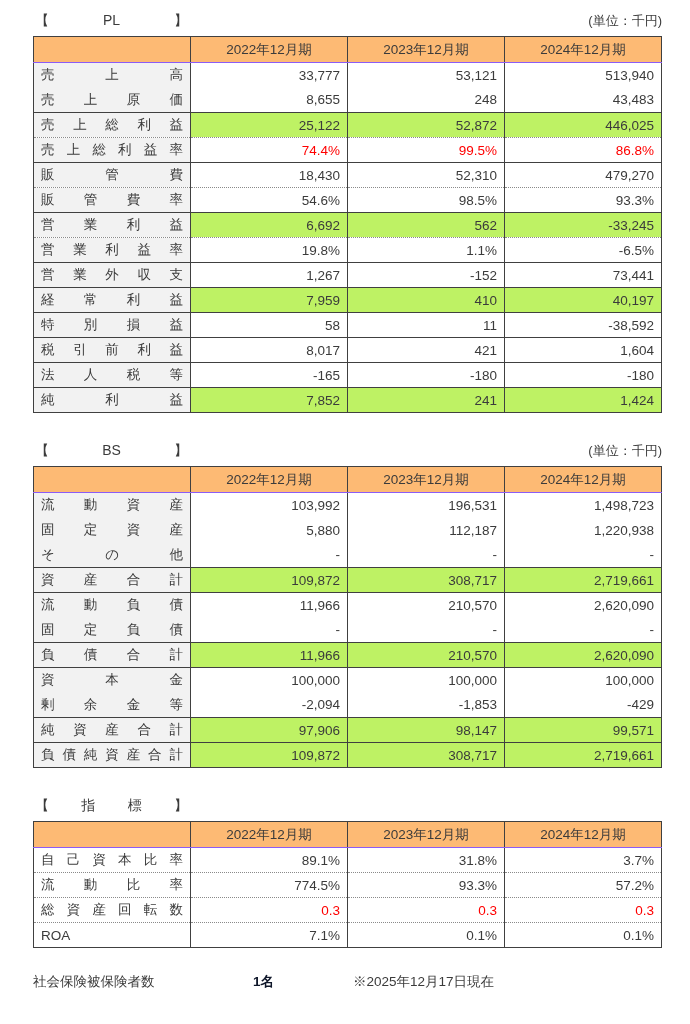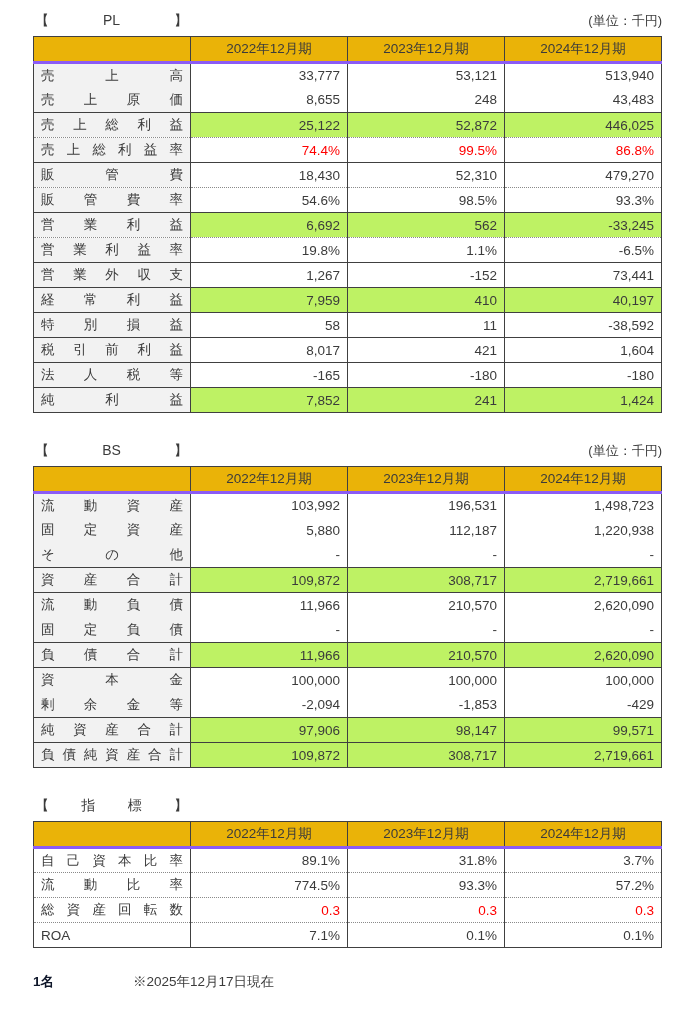--- a/index.html
+++ b/index.html
@@ -42,22 +42,22 @@
   th, td {
     border-left: 1px solid #404040;
     height: 25px;
     padding: 0;
     font-weight: normal;
     font-size: 13.5px;
     overflow: hidden;
     white-space: nowrap;
   }
   thead th {
-    background: #eab308;
-    border-bottom: 3px solid #8b5cf6;
+    background: #fdba74;
+    border-bottom: 1px solid #8b5cf6;
     height: 26px;
     text-align: center;
   }
   td.val { text-align: right; padding-right: 7px; }
   td.label { padding: 0 7px; }
   td.label .spread { display: flex; justify-content: space-between; }
   td.label .spread.one { justify-content: flex-start; }
   td.label.shaded { background: #f2f2f2; }
   tr.fill td.val { background: #bef264; }
   tr.red td.val { color: #ff0000; font-weight: normal; }
@@ -542,17 +542,18 @@
             </td>
             <td class="val">7.1%</td>
             <td class="val">0.1%</td>
             <td class="val">0.1%</td>
           </tr>
         </tbody>
     </table>
   </section>
 
   <div class="footer">
+    <span class="flabel">社会保険被保険者数</span>
     <span class="fvalue">1名</span>
     <span class="fnote">※2025年12月17日現在</span>
   </div>
 
 </div>
 
 </body></html>

